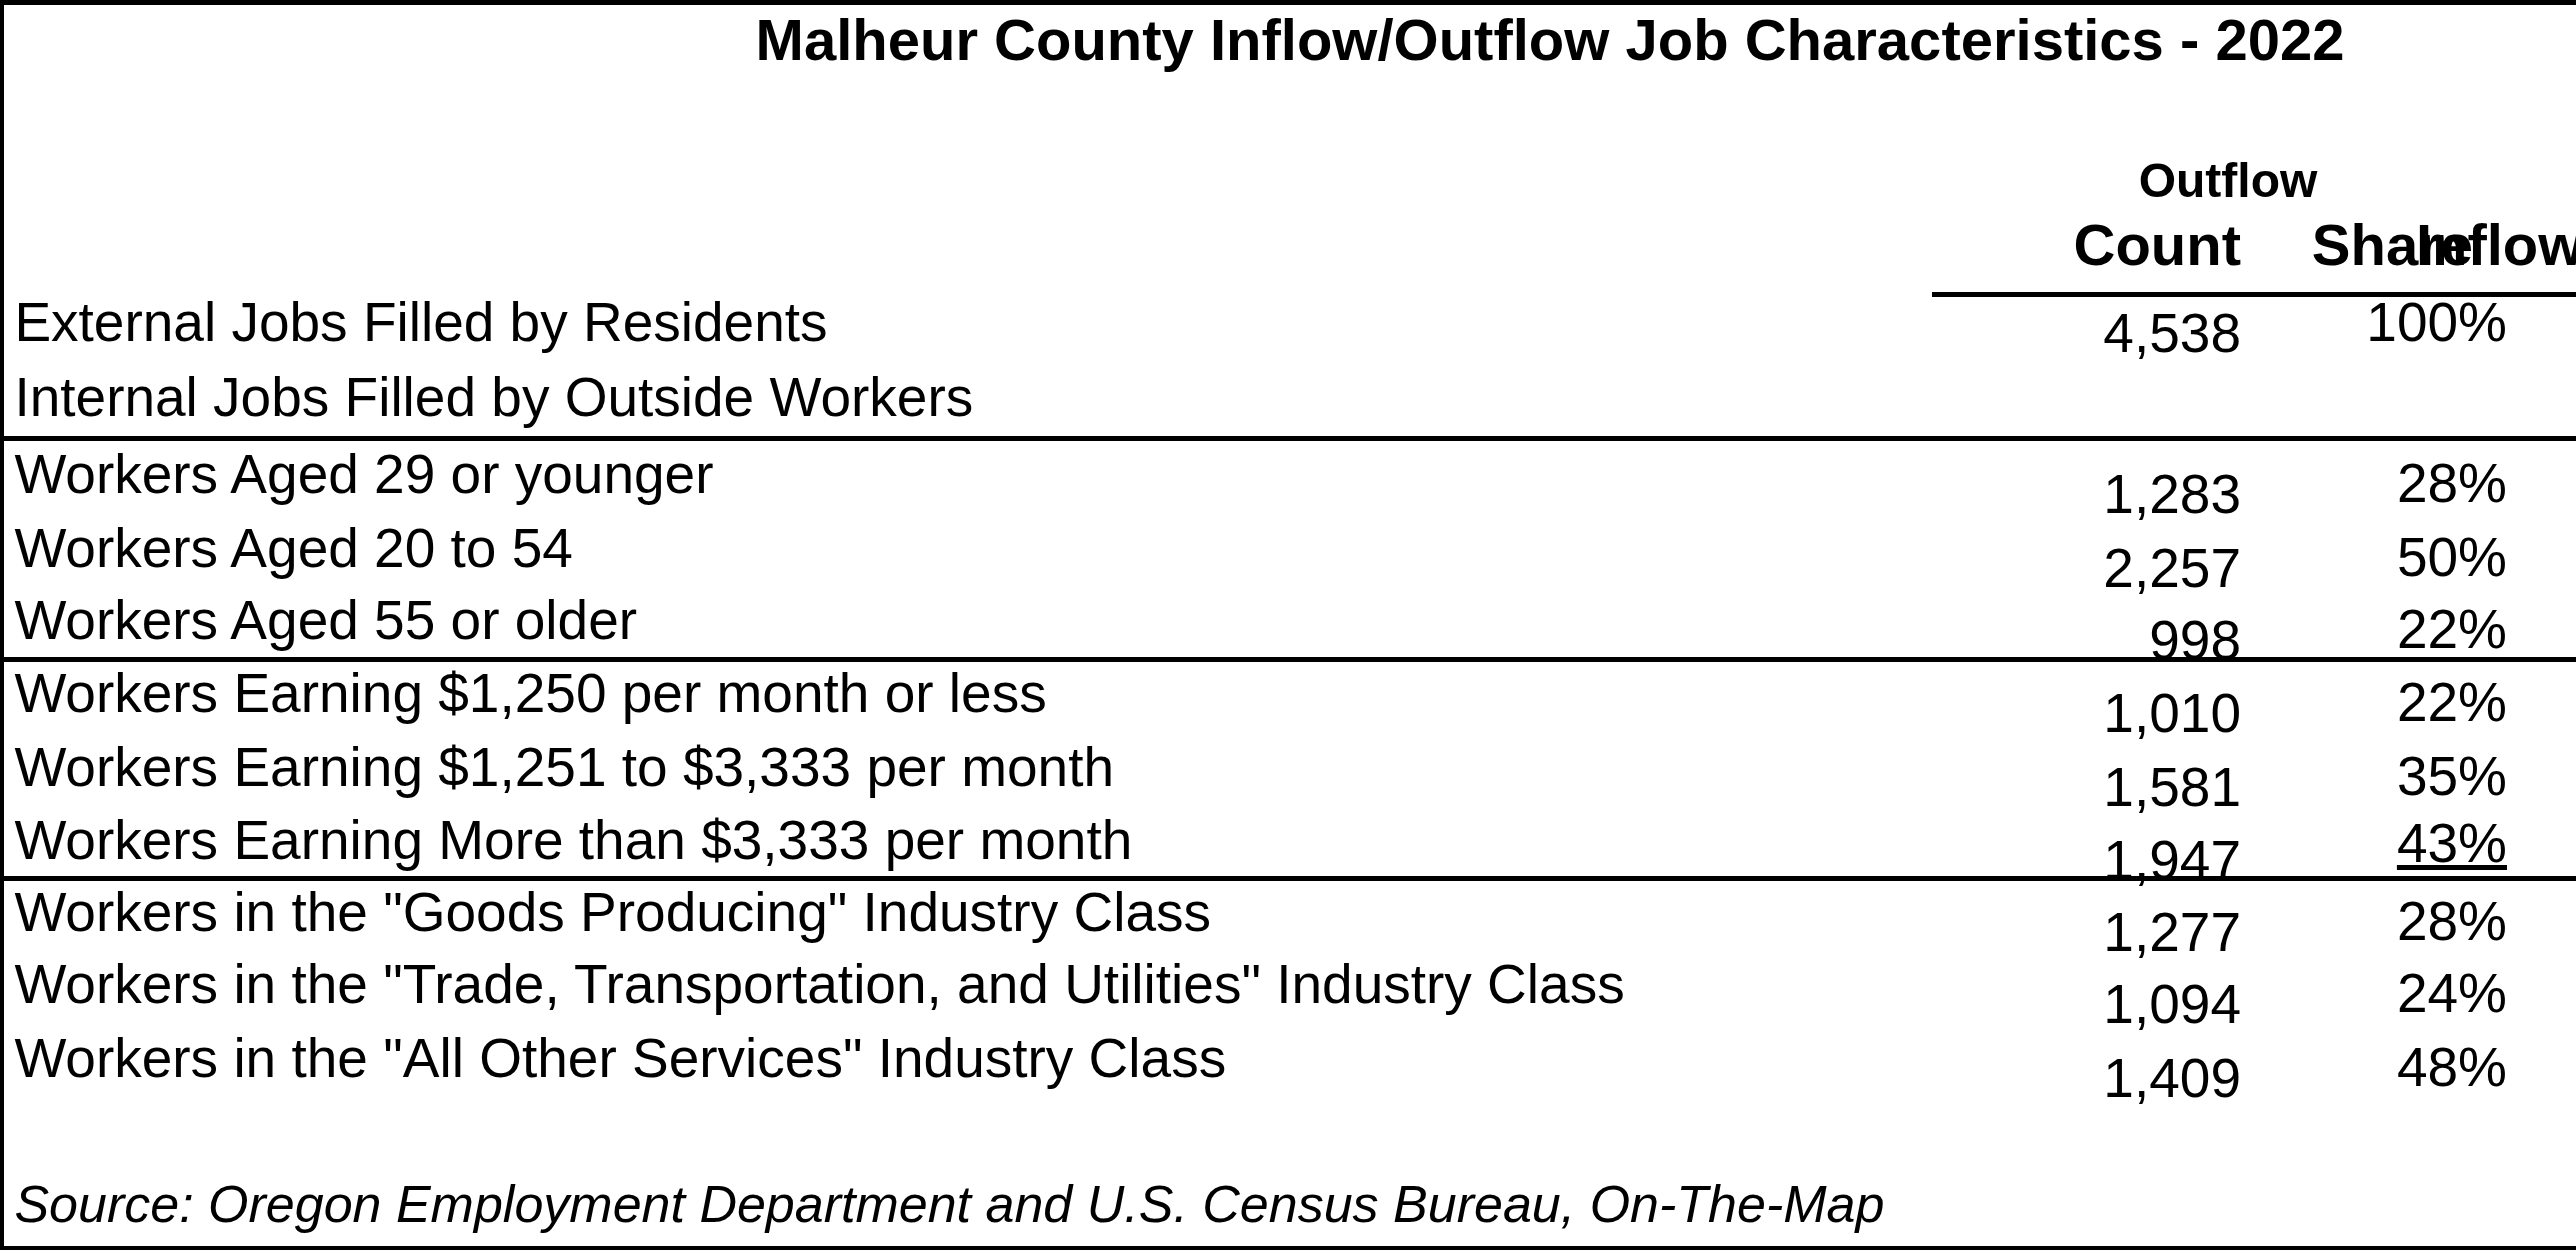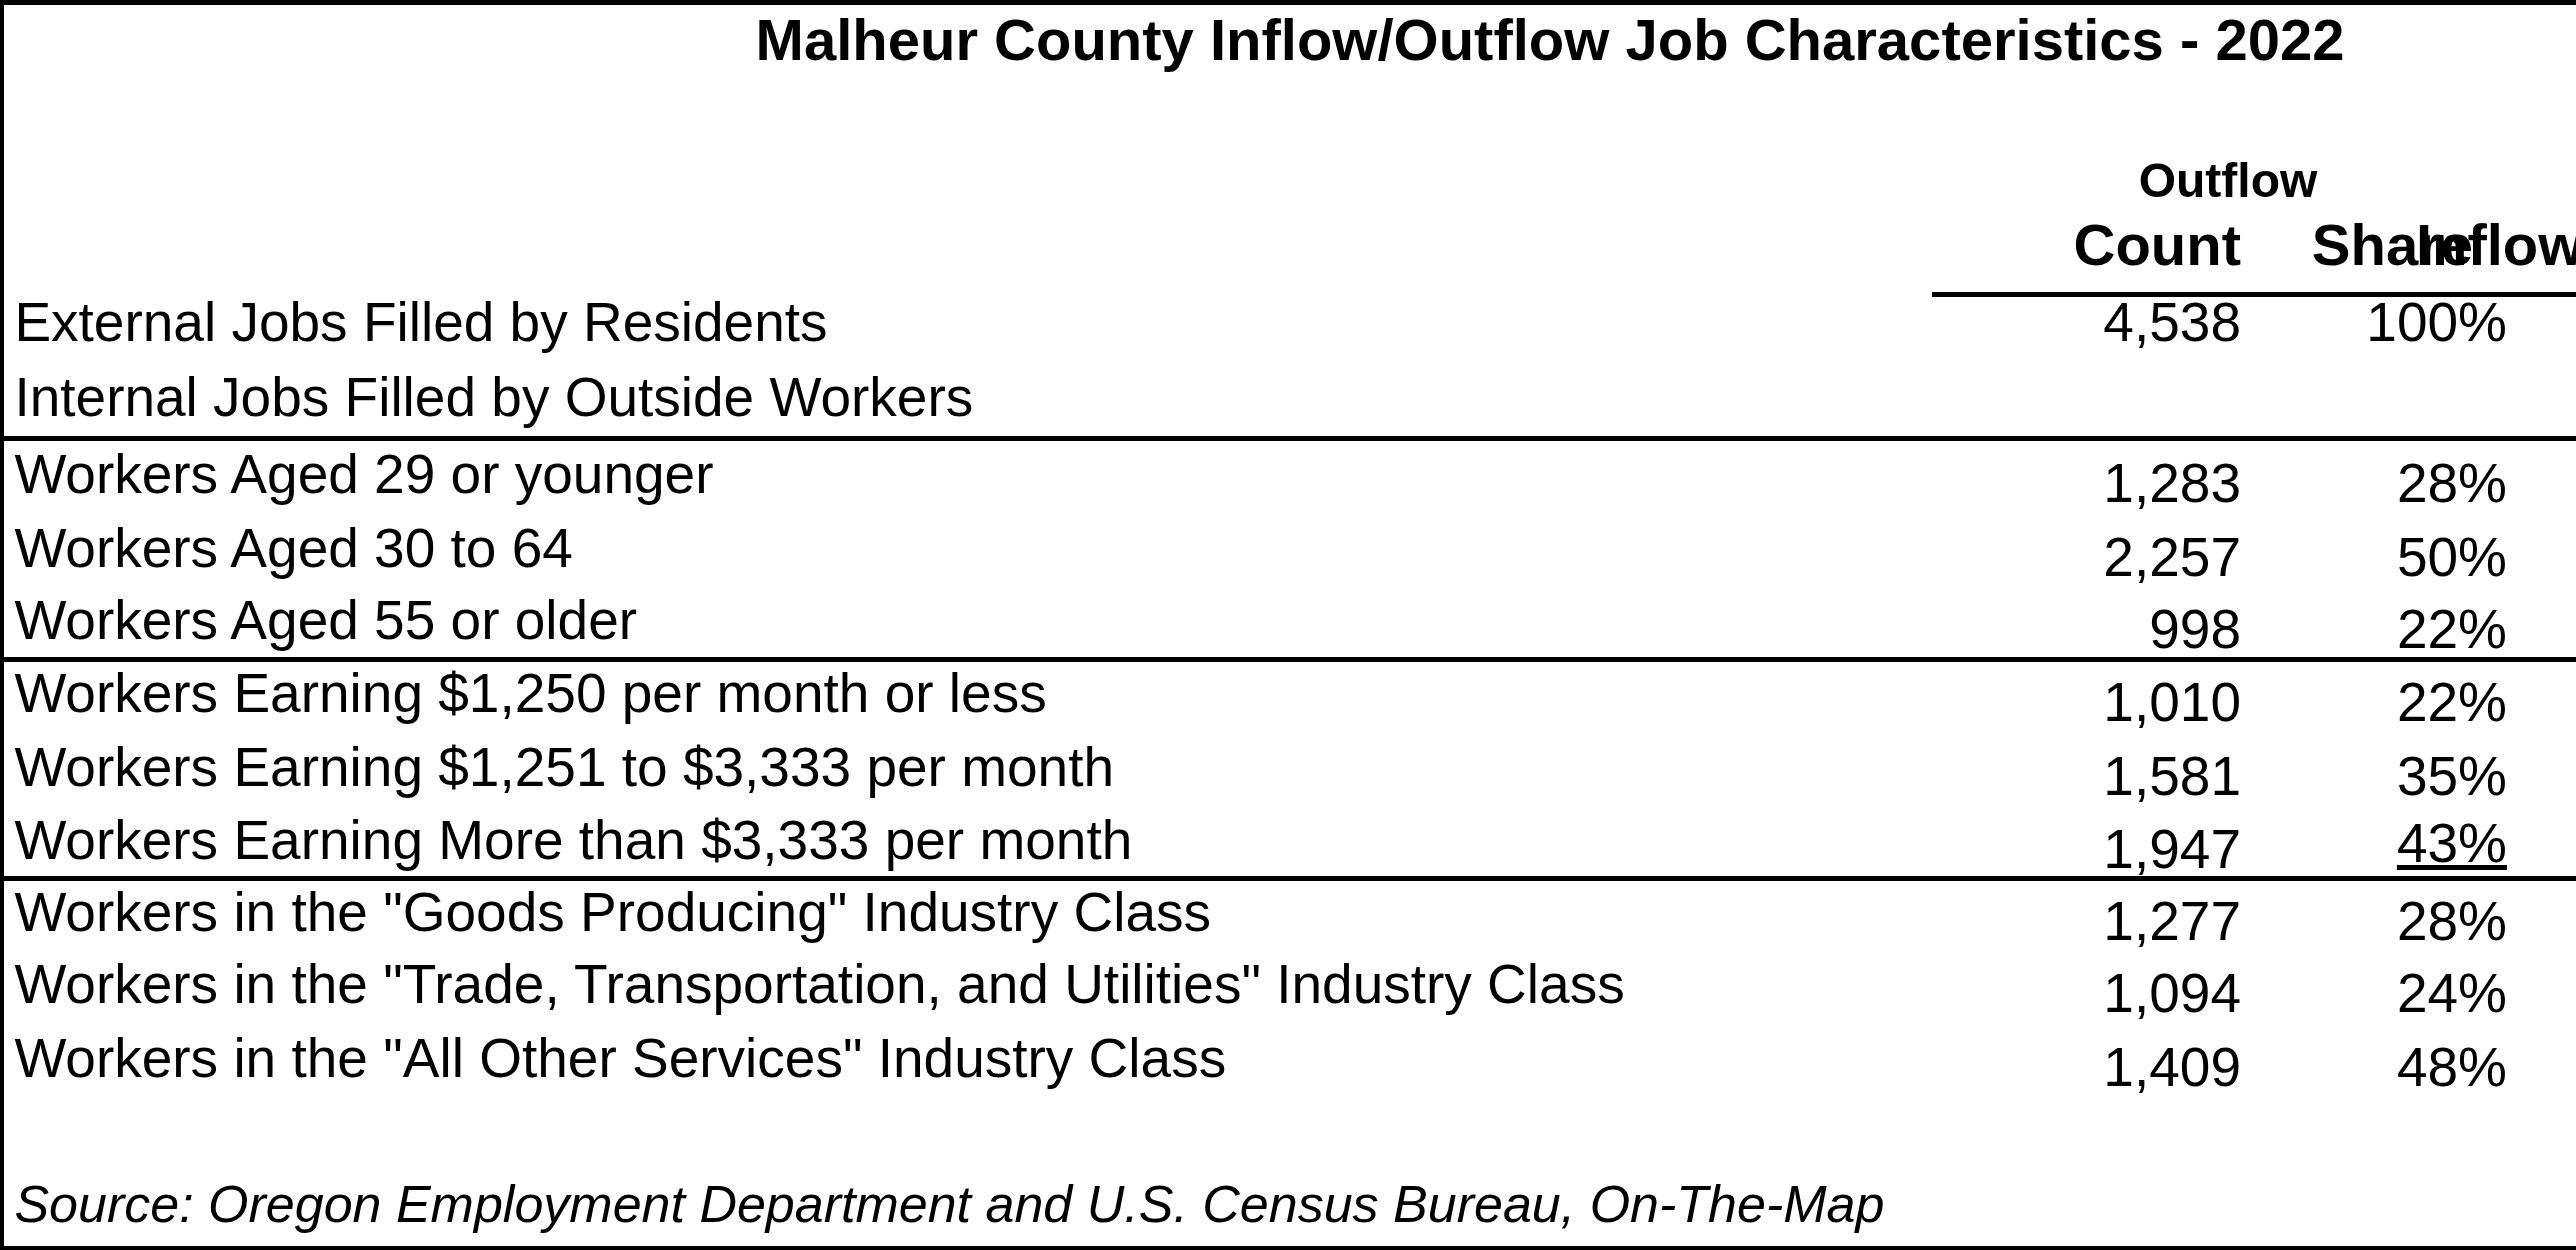--- a/index.html
+++ b/index.html
@@ -8,21 +8,21 @@
     .frame { position: absolute; left: 0; top: 0; width: 3100px; height: 1251px;
              box-sizing: border-box; border: 4.1px solid #000000; border-top-width: 5.2px; border-bottom-width: 5.2px; }
     .title { position: absolute; left: 0; top: 6.2px; width: 3100px; text-align: center;
              font-weight: bold; font-size: 58px; line-height: 67px; }
     .grp { position: absolute; font-weight: bold; font-size: 48px; line-height: 67px; text-align: center; }
     .sub { position: absolute; font-weight: bold; font-size: 58px; line-height: 67px; text-align: right; }
     .hline { position: absolute; background: #000000; height: 5.2px; }
     .row { position: absolute; left: 0; width: 3100px; height: 72px; }
     .lbl { position: absolute; left: 14.4px; font-size: 55px; line-height: 72px; white-space: nowrap; }
     .num { position: absolute; font-size: 55px; line-height: 72px; text-align: right; white-space: nowrap; }
-    .c1 { right: calc(3100px - 2241px); }
+    .c1 { right: calc(3100px - 2241px); margin-top: 11px; }
     .c2 { right: calc(3100px - 2507px); }
     .c3 { right: calc(3100px - 2814px); }
     .c4 { right: calc(3100px - 3081px); }
     .source { position: absolute; left: 14.4px; top: 1168px; font-style: italic; font-size: 52px; line-height: 72px; white-space: nowrap; }
   </style>
 </head>
 <body>
 
 <div class="frame"></div>
 
@@ -52,21 +52,21 @@
 
 <div class="hline" style="left:0; width:3100px; top:436px;"></div>
 
 <div class="row" style="top:438px;">
   <span class="lbl">Workers Aged 29 or younger</span>
   <span class="num c1" style="top:9.3px;">1,283</span>
   <span class="num c2" style="top:9.3px;">28%</span>
 
 </div>
 <div class="row" style="top:512px;">
-  <span class="lbl">Workers Aged 30 to 64</span>
+  <span class="lbl">Workers Aged 20 to 54</span>
   <span class="num c1" style="top:9.3px;">2,257</span>
   <span class="num c2" style="top:9.3px;">50%</span>
 
 </div>
 <div class="row" style="top:584px;">
   <span class="lbl">Workers Aged 55 or older</span>
   <span class="num c1" style="top:9.3px;">998</span>
   <span class="num c2" style="top:9.3px;">22%</span>
 
 </div>

